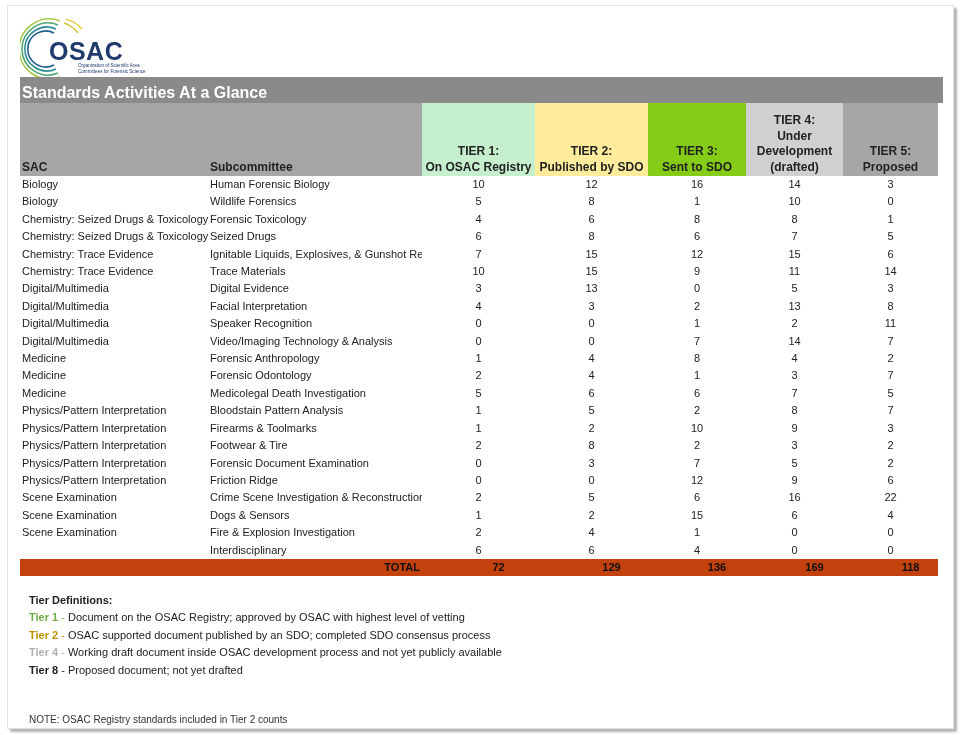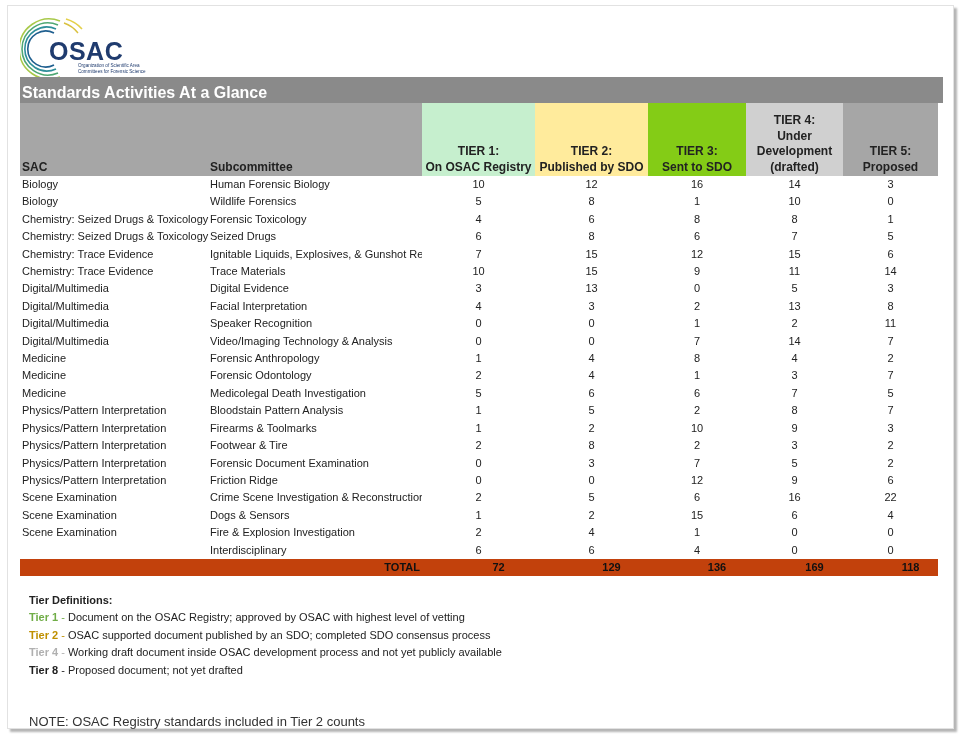--- a/index.html
+++ b/index.html
@@ -32,21 +32,21 @@
   tr.total td { background:#c2410c; font-weight:bold; color:#111;padding-left:40px; }
   tr.total td.total-label { text-align:right; padding-right:2px !important; }
 
   .defs { position:absolute; left:21px; top:586px; font-size:11px; color:#222; line-height:17.4px; }
   .defs .hdr { font-weight:bold; }
   .defs .k1 { color:#70ad47; font-weight:bold; }
   .defs .k2 { color:#bf9000; font-weight:bold; }
   .defs .k3 { color:#e06666; font-weight:bold; }
   .defs .k4 { color:#b0b0b0; font-weight:bold; }
   .defs .k5 { color:#222; font-weight:bold; }
-  .note { position:absolute; left:21px; top:708px; font-size:13px; color:#333; }
+  .note { position:absolute; left:21px; top:708px; font-size:10px; color:#333; }
 </style>
 </head>
 <body>
 
 <div class="card">
   <div class="logo">
     <svg width="70" height="66" viewBox="0 0 70 66">
       <path d="M40 6 A30 30 0 1 0 40 62" fill="none" stroke="#a8c94a" stroke-width="1.6"></path>
       <path d="M38 10 A26 26 0 1 0 38 58" fill="none" stroke="#4fa874" stroke-width="1.6"></path>
       <path d="M36 14 A22 22 0 1 0 36 54" fill="none" stroke="#2f8f9a" stroke-width="1.6"></path>

